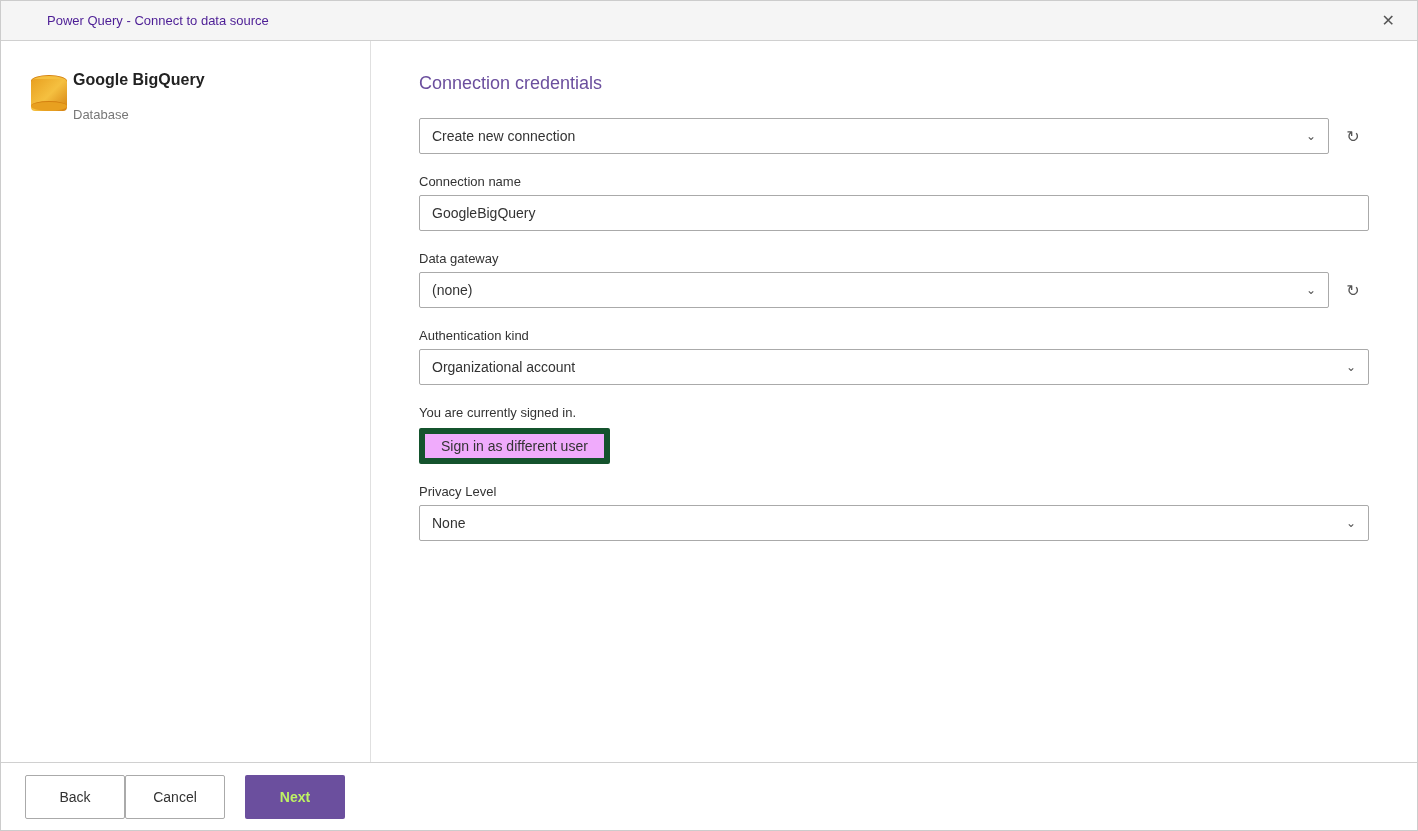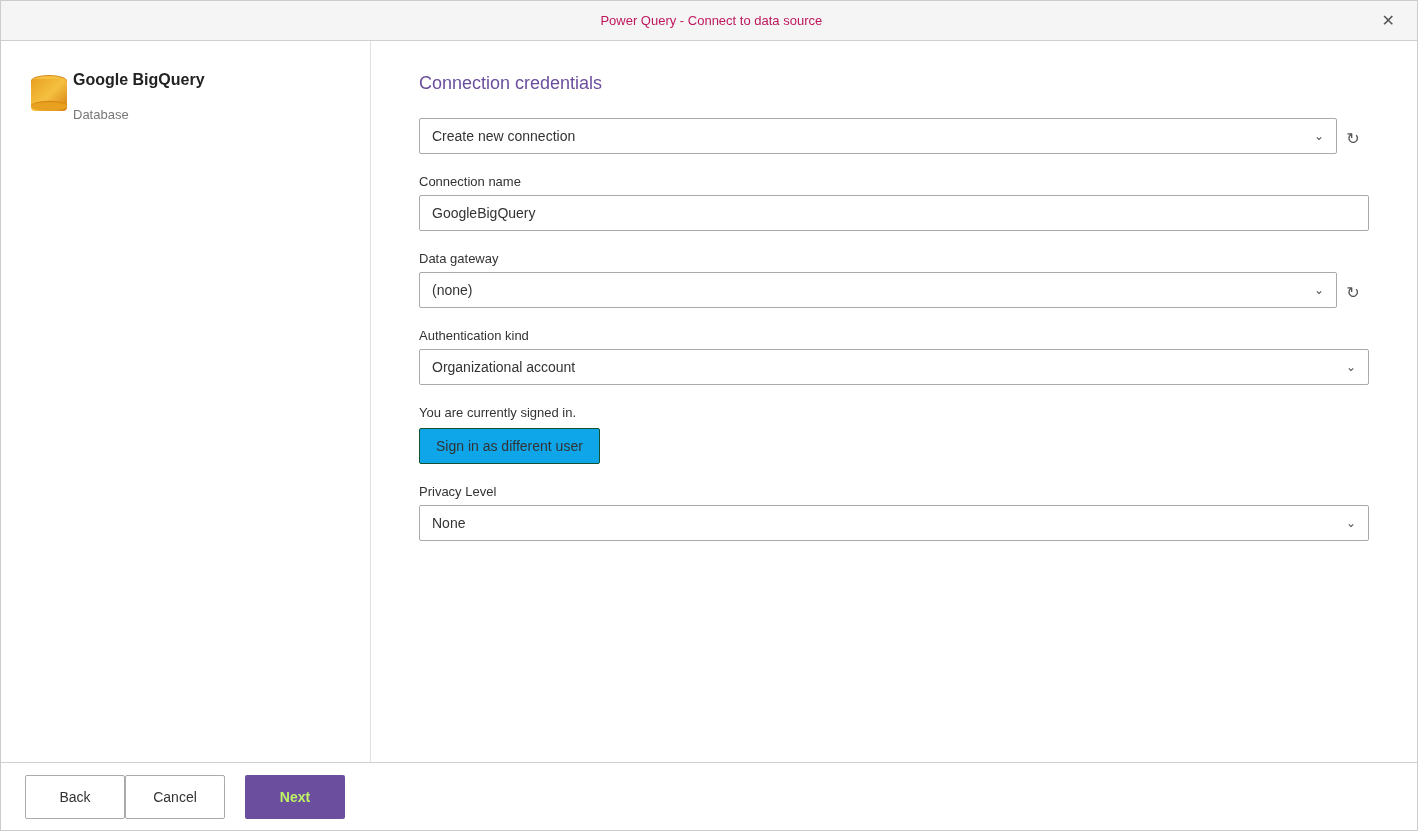--- a/index.html
+++ b/index.html
@@ -27,23 +27,23 @@
       border-bottom: 1px solid #d0d0d0;
       height: 40px;
       display: flex;
       align-items: center;
       justify-content: space-between;
       padding: 0 16px;
       flex-shrink: 0;
     }
     .title-bar-title {
       font-size: 13px;
-      color: #be185d;
+      color: #4c1d95;
       flex: 1;
-      text-align: center;
+      text-align: left;
     }
     .title-bar-close {
       background: none;
       border: none;
       cursor: pointer;
       font-size: 16px;
       color: #555;
       padding: 4px 6px;
       line-height: 1;
     }
@@ -89,21 +89,22 @@
       margin-bottom: 20px;
     }
     .form-label {
       font-size: 13px;
       color: #333;
       margin-bottom: 6px;
       display: block;
     }
     .form-row {
       display: flex;
-      align-items: flex-end;
+      align-items: center;
+      gap: 8px;
     }
     .dropdown {
       flex: 1;
       height: 36px;
       border: 1px solid #aaa;
       border-radius: 2px;
       padding: 0 12px;
       display: flex;
       align-items: center;
       justify-content: space-between;
@@ -140,23 +141,23 @@
       border-radius: 50%;
     }
     .signed-in-text {
       font-size: 13px;
       color: #333;
       margin-bottom: 8px;
     }
     .sign-in-btn {
       height: 36px;
       padding: 0 16px;
-      border: 1px solid #14532d;
-      border-radius: 2px;
-      background: #0ea5e9;
+      border: 6px solid #14532d;
+      border-radius: 2px;
+      background: #f0abfc;
       cursor: pointer;
       font-size: 14px;
       color: #333;
     }
     .footer {
       height: 68px;
       border-top: 1px solid #d0d0d0;
       display: flex;
       align-items: center;
       justify-content: flex-start;

